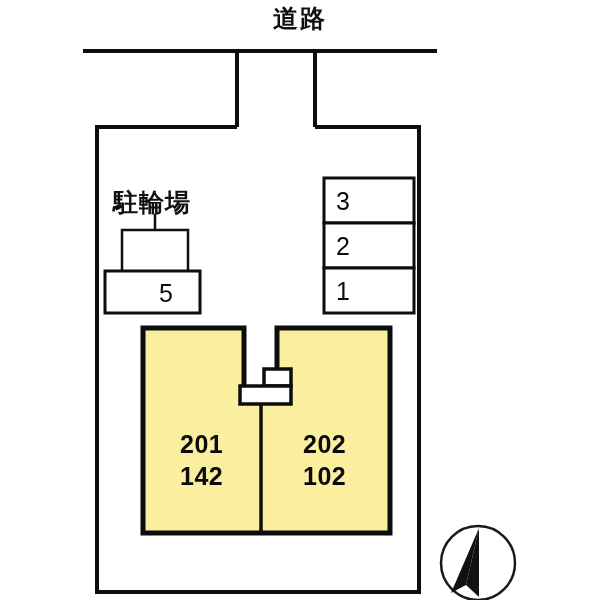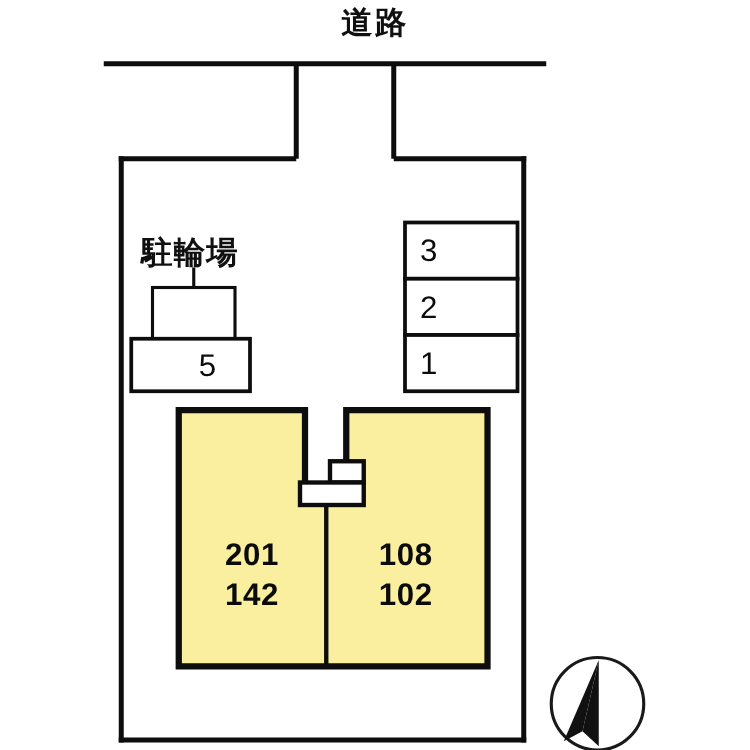--- a/index.html
+++ b/index.html
@@ -128,16 +128,16 @@
 
   <div class="lbl" id="bike-label">駐輪場</div>
 
   <div class="lbl stall-num" id="stall-5-num">5</div>
   <div class="lbl stall-num" id="stall-3-num">3</div>
   <div class="lbl stall-num" id="stall-2-num">2</div>
   <div class="lbl stall-num" id="stall-1-num">1</div>
 
   <div class="lbl unit-num" id="unit-201">201</div>
   <div class="lbl unit-num" id="unit-101">142</div>
-  <div class="lbl unit-num" id="unit-202">108</div>
+  <div class="lbl unit-num" id="unit-202">202</div>
   <div class="lbl unit-num" id="unit-102">102</div>
 
 </div>
 
 </body></html>

